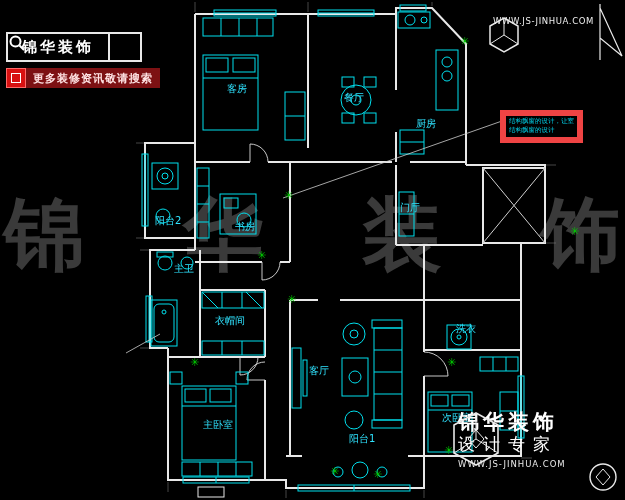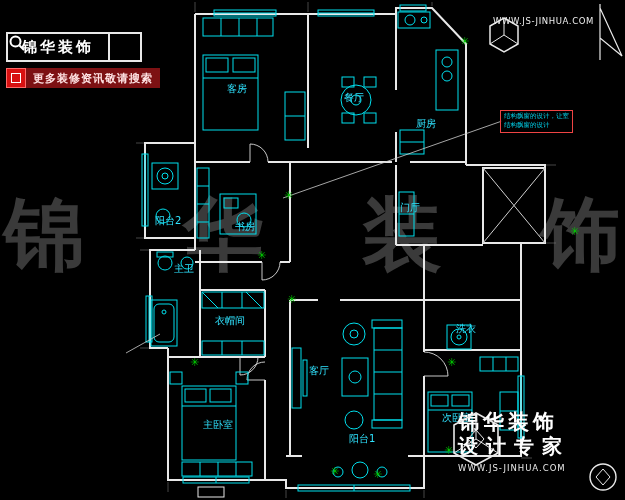--- a/index.html
+++ b/index.html
@@ -8,42 +8,42 @@
   svg{position:absolute;left:0;top:0;}
   
   .wm{position:absolute;left:0;top:182px;width:625px;display:flex;justify-content:space-between;
       padding:0 4px;box-sizing:border-box;font-family:"DejaVu Serif","Liberation Serif",serif;
       font-weight:bold;font-size:80px;color:rgba(210,210,210,0.28);pointer-events:none;z-index:2;}
   
   .room{position:absolute;color:#2fe3ff;font-size:10px;line-height:1;white-space:nowrap;z-index:5;}
   
   .plant{position:absolute;color:#00cc00;font-size:11px;line-height:1;z-index:5;}
   
-  .ann{position:absolute;border:1px solid #ef4444;background:rgba(0,0,0,0.85);color:#00cfe8;
+  .ann{position:absolute;border:6px solid #ef4444;background:rgba(0,0,0,0.85);color:#00cfe8;
        font-size:6.5px;line-height:1.45;padding:1px 3px;z-index:6;white-space:nowrap;}
   
   .banner{position:absolute;left:6px;top:20px;display:flex;align-items:center;z-index:8;margin-top:48px;}
   .banner-logo{width:20px;height:20px;background:#d81111;border:1px solid #ff6a6a;box-sizing:border-box;
        display:flex;align-items:center;justify-content:center;}
   .banner-logo .inner{width:8px;height:8px;border:1px solid #fff;}
   .banner-strip{height:20px;background:#7d1113;color:#ffe3e3;font-size:11px;font-weight:bold;
        display:flex;align-items:center;padding:0 7px;letter-spacing:1px;}
   .brandbox{position:absolute;left:6px;top:32px;width:136px;height:30px;border:2px solid #e8e8e8;
        box-sizing:border-box;display:flex;z-index:8;background:#000;}
   .brandbox .name{flex:1;display:flex;align-items:center;justify-content:center;color:#fff;
        font-weight:bold;font-size:15px;letter-spacing:3px;}
   .brandbox .mag{width:30px;border-left:2px solid #e8e8e8;display:flex;align-items:center;justify-content:center;}
   
   .logo-top{position:absolute;left:487px;top:16px;display:flex;align-items:center;z-index:8;}
   .logo-top .url{color:#efefef;font-size:8.5px;letter-spacing:0.6px;margin-left:6px;}
   
   .brand-bottom{position:absolute;left:450px;top:410px;display:flex;z-index:8;}
   .brand-bottom .txt{margin-left:8px;color:#fff;}
   .brand-bottom .nm{font-size:21px;font-weight:bold;letter-spacing:4px;line-height:1.15;}
-  .brand-bottom .tg{font-size:20px;font-weight:bold;letter-spacing:8px;line-height:1.25;}
+  .brand-bottom .tg{font-size:17px;font-weight:normal;letter-spacing:8px;line-height:1.25;}
   .brand-bottom .ur{font-size:8.5px;letter-spacing:1px;margin-top:4px;color:#e8e8e8;}
   .circle-logo{position:absolute;left:588px;top:462px;z-index:8;}
 </style>
 </head>
 <body>
 
 <div class="stage">
 
   <div class="wm">
     <span>锦</span>

